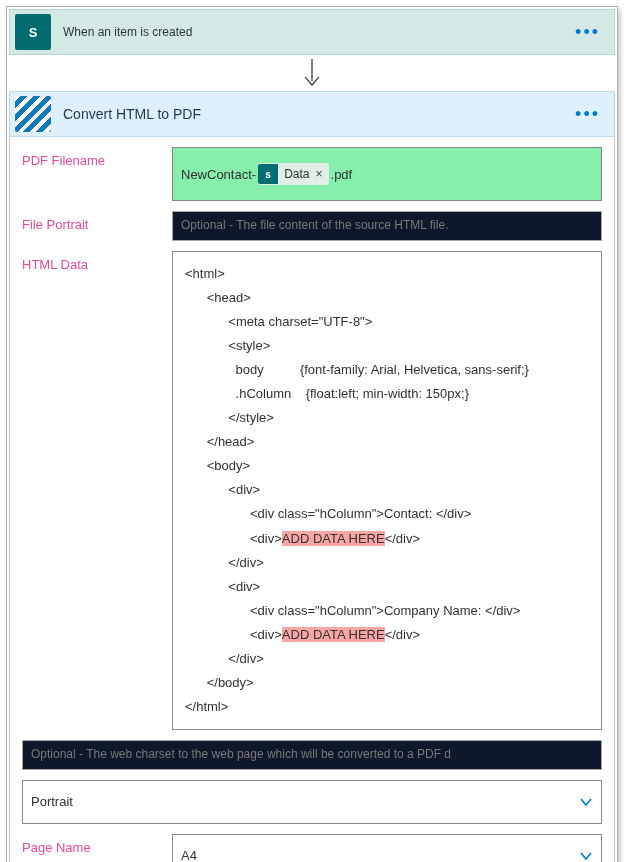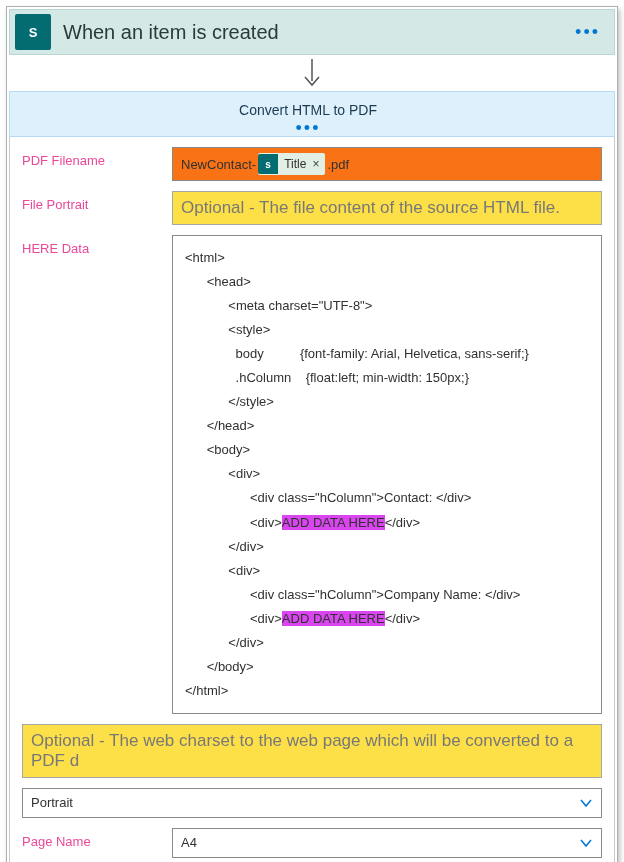--- a/index.html
+++ b/index.html
@@ -33,36 +33,35 @@
     background: #036c70;
     border-radius: 2px;
     margin: 5px 12px 5px 5px;
     display: flex;
     align-items: center;
     justify-content: center;
     color: #fff;
     font-weight: 600;
     font-size: 13px;
   }
-  .trigger-title { flex: 1; font-size: 20px; color: #2a3a3a; }
+  .trigger-title { flex: 1; font-size: 12px; color: #2a3a3a; }
   .dots { color: #0078d4; font-size: 18px; letter-spacing: 2px; padding: 0 6px; cursor: pointer; }
 
   
   .arrow-wrap { display: flex; justify-content: center; padding: 4px 0 2px; }
   .arrow-svg { width: 22px; height: 30px; }
 
   
   .action-header {
     display: flex;
     align-items: center;
     background: #def0fc;
     border: 1px solid #b5dbf2;
     height: 46px;
     padding: 0 8px 0 0;
-    flex-direction: column;
   }
   .action-icon {
     width: 36px;
     height: 36px;
     background: #1079be;
     border-radius: 2px;
     margin: 5px 12px 5px 5px;
     background-image: repeating-linear-gradient(135deg,#fff 0 4px,#1079be 4px 9px);
     background-blend-mode: normal;
   }
@@ -81,36 +80,36 @@
   .row-label {
     width: 150px;
     padding-top: 6px;
     font-size: 13px;
     color: #ec4899;
   }
   .row-field { flex: 1; }
   .input-box {
     border: 1px solid #888;
     min-height: 30px;
-    padding: 5px 8px;
+    padding: 15px 8px;
     display: flex;
     align-items: center;
     flex-wrap: wrap;
     gap: 2px;
     font-size: 13px;
     color: #323130;
-    background: #f97316;
+    background: #86efac;
   }
   .placeholder-box {
     border: 1px solid #a6a6a6;
     min-height: 30px;
     padding: 6px 8px;
     color: #787878;
-    font-size: 17px;
-    background: #fde047;
+    font-size: 12px;
+    background: #0f172a;
   }
   .token {
     display: inline-flex;
     align-items: center;
     background: #e1efe4;
     height: 22px;
     border-radius: 2px;
     font-size: 12px;
     padding-right: 6px;
   }
@@ -131,24 +130,24 @@
   .code-box {
     border: 1px solid #888;
     padding: 10px 12px;
     font-family: "Segoe UI", Arial, sans-serif;
     font-size: 13px;
     line-height: 1.85;
     white-space: pre;
     background: #fff;
     overflow-x: auto;
   }
-  .hl { background: #d946ef; }
+  .hl { background: #fca5a5; }
   .select-box {
     border: 1px solid #888;
-    height: 30px;
+    height: 44px;
     padding: 0 8px;
     display: flex;
     align-items: center;
     justify-content: space-between;
     background: #fff;
     cursor: pointer;
     font-size: 13px;
   }
   .chev { color: #0078d4; }
   .adv-link {
@@ -190,39 +189,39 @@
   <div class="card-body">
 
     
     <div class="row">
       <div class="row-label">PDF Filename</div>
       <div class="row-field">
         <div class="input-box">
           <span>NewContact-</span>
           <span class="token">
             <span class="token-icon">s</span>
-            <span>Title</span>
+            <span>Data</span>
             <span class="token-x">×</span>
           </span>
           <span>.pdf</span>
         </div>
       </div>
     </div>
 
     
     <div class="row">
       <div class="row-label">File Portrait</div>
       <div class="row-field">
         <div class="placeholder-box">Optional - The file content of the source HTML file.</div>
       </div>
     </div>
 
     
     <div class="row">
-      <div class="row-label">HERE Data</div>
+      <div class="row-label">HTML Data</div>
       <div class="row-field">
 <div class="code-box"><span>&lt;html&gt;</span>
       <span>&lt;head&gt;</span>
             <span>&lt;meta charset="UTF-8"&gt;</span>
             <span>&lt;style&gt;</span>
               <span>body          {font-family: Arial, Helvetica, sans-serif;}</span>
               <span>.hColumn    {float:left; min-width: 150px;}</span>
             <span>&lt;/style&gt;</span>
       <span>&lt;/head&gt;</span>
       <span>&lt;body&gt;</span>

